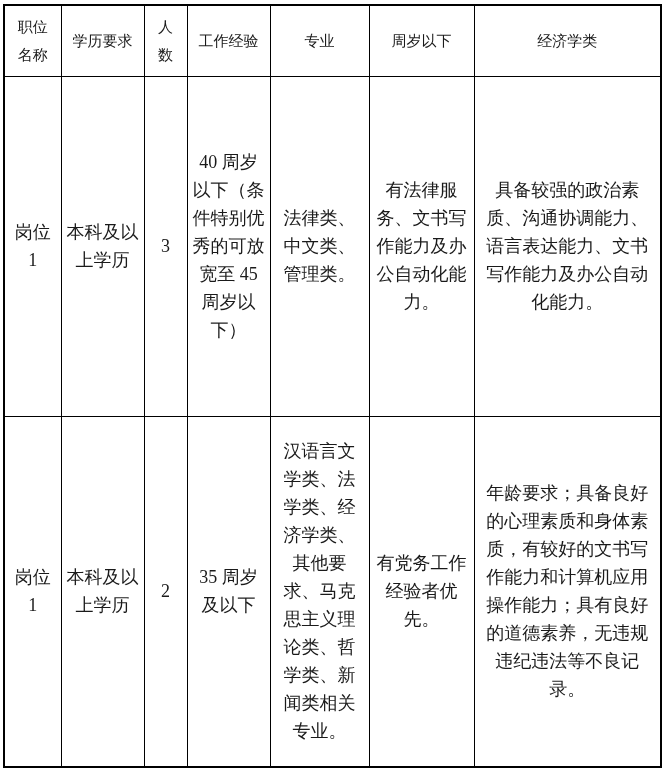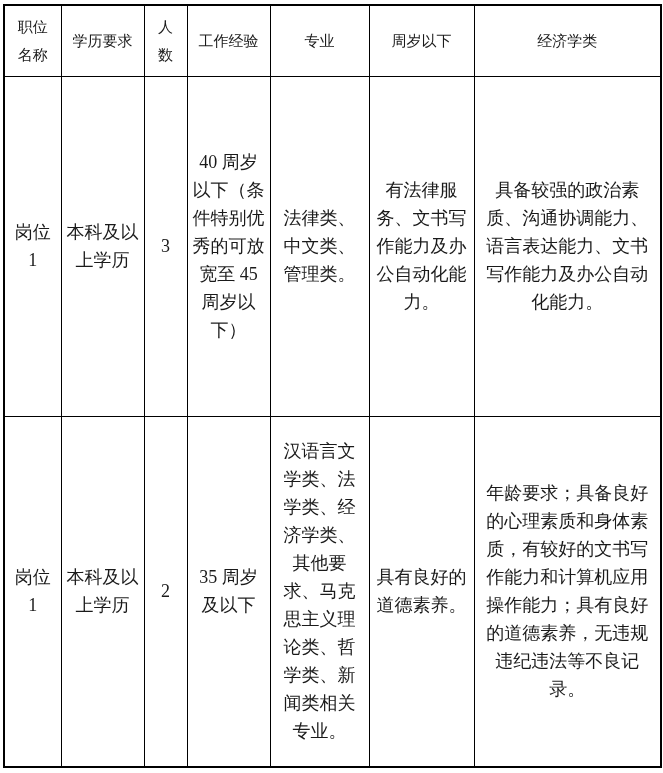--- a/index.html
+++ b/index.html
@@ -77,18 +77,18 @@
         <td>法律类、中文类、管理类。</td>
         <td>有法律服务、文书写作能力及办公自动化能力。</td>
         <td>具备较强的政治素质、沟通协调能力、语言表达能力、文书写作能力及办公自动化能力。</td>
       </tr>
       <tr class="row-post-2">
         <td>岗位 1</td>
         <td>本科及以上学历</td>
         <td>2</td>
         <td>35 周岁及以下</td>
         <td>汉语言文学类、法学类、经济学类、其他要求、马克思主义理论类、哲学类、新闻类相关专业。</td>
-        <td>具有良好的道德素养。</td>
+        <td>有党务工作经验者优先。</td>
         <td>年龄要求；具备良好的心理素质和身体素质，有较好的文书写作能力和计算机应用操作能力；具有良好的道德素养，无违规违纪违法等不良记录。</td>
       </tr>
     </tbody>
   </table>
 </div>
 
 </body></html>

